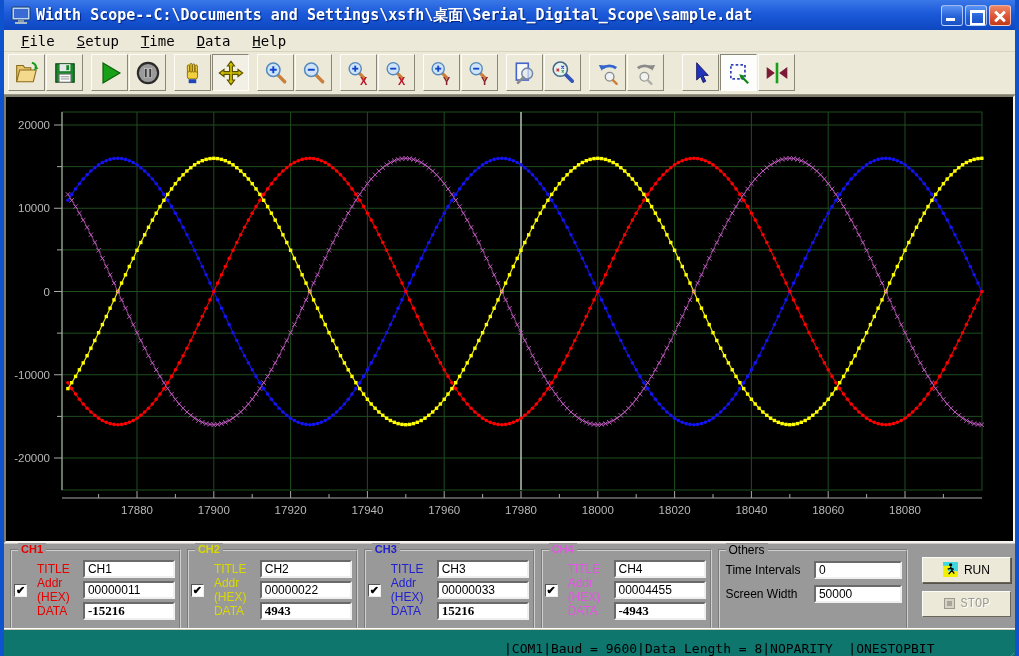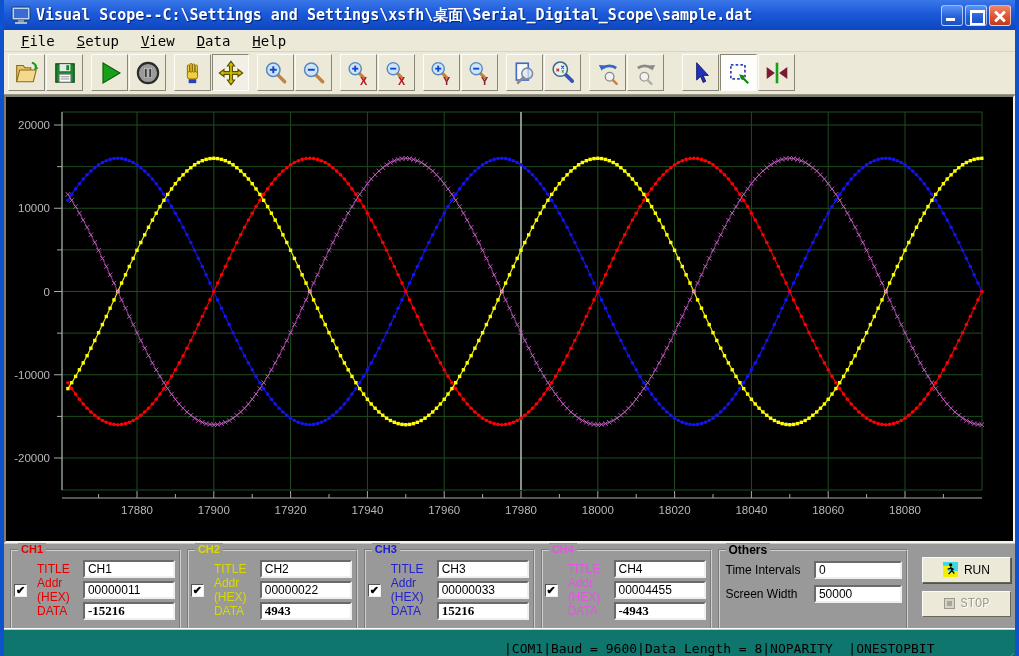--- a/index.html
+++ b/index.html
@@ -49,21 +49,21 @@
   .plot-panel svg { display:block; }
 
   
   .control-panel { height:85px; background:#999999; border-top:1px solid #c9c9c9; display:flex;
                    padding:5px 4px 4px 6px; gap:6px; flex:none; }
   .channel-group, .others-group { border:2px groove #cfcfcf; position:relative; padding:8px 4px 2px 2px; height:92px; }
   .channel-group { width:176px; }
   .others-group  { width:196px; padding-left:6px; }
   .group-title { position:absolute; top:-8px; left:6px; background:#999999; padding:0 3px; font-size:11px;
                  font-weight:bold; color:var(--ch,#000); }
-  .others-group .group-title { color:#000; font-weight:bold; font-size:12px; }
+  .others-group .group-title { color:#000; font-weight:normal; font-size:12px; }
   .ch-row { display:flex; align-items:center; height:20px; margin-bottom:1px; }
   .cb-slot { width:17px; flex:none; display:flex; align-items:center; }
   .checkbox { width:13px; height:13px; background:#fff; border:1px solid; border-color:#555 #eee #eee #555;
               font-size:11px; line-height:11px; text-align:center; color:#000; font-weight:bold; cursor:default; }
   .ch-label { flex:1; font-size:12px; color:var(--ch,#000); padding-left:6px; }
   .ch-input { width:92px; height:18px; background:#fff; border:2px solid; border-color:#6a6a6a #efefef #efefef #6a6a6a;
               font-family:"Liberation Sans", sans-serif; font-size:12px; padding:0 3px; color:#000; flex:none; }
   .ch-input.data-val { font-weight:bold; font-size:13px;font-family:Liberation Serif, serif; }
   .o-row { display:flex; align-items:center; height:22px; margin-bottom:2px; }
   .o-label { flex:1; font-size:12px; color:#000; }
@@ -91,32 +91,32 @@
 
 <div class="window">
 
   <div class="titlebar">
     <svg class="app-icon" viewBox="0 0 22 22">
       <rect x="2" y="3" width="18" height="13" rx="1" fill="#b8d4f0" stroke="#1a3a6a"></rect>
       <rect x="4" y="5" width="14" height="9" fill="#3a6ad4"></rect>
       <rect x="8" y="16" width="6" height="2" fill="#8899aa"></rect>
       <rect x="5" y="18" width="12" height="2" fill="#aabbcc"></rect>
     </svg>
-    <span class="title-text">Visual Scope--C:\Settings and Settings\xsfh\桌面\Serial_Digital_Scope\sample.dat</span>
+    <span class="title-text">Width Scope--C:\Documents and Settings\xsfh\桌面\Serial_Digital_Scope\sample.dat</span>
     <span class="win-buttons">
       <span class="winbtn min"></span>
       <span class="winbtn max"></span>
       <span class="winbtn close"></span>
     </span>
   </div>
 
   <div class="menubar">
     <span class="menu-item">File</span>
     <span class="menu-item">Setup</span>
-    <span class="menu-item">View</span>
+    <span class="menu-item">Time</span>
     <span class="menu-item">Data</span>
     <span class="menu-item">Help</span>
   </div>
 
   <div class="toolbar">
     <div class="tbtn">
       <svg width="26" height="26" viewBox="0 0 24 24">
         <path d="M2.5 20 L2.5 5 L8.5 5 L10 7.2 L15.5 7.2 L15.5 9.3" fill="#e8c46a" stroke="#8a6a1a"></path>
         <path d="M2.5 20 L5.2 9.3 L20.5 9.3 L17.8 20 Z" fill="#f4d98c" stroke="#8a6a1a"></path>
         <path d="M16.5 2.5 q4.5 1 3.5 5.5" stroke="#1a9a1a" stroke-width="2" fill="none"></path>

